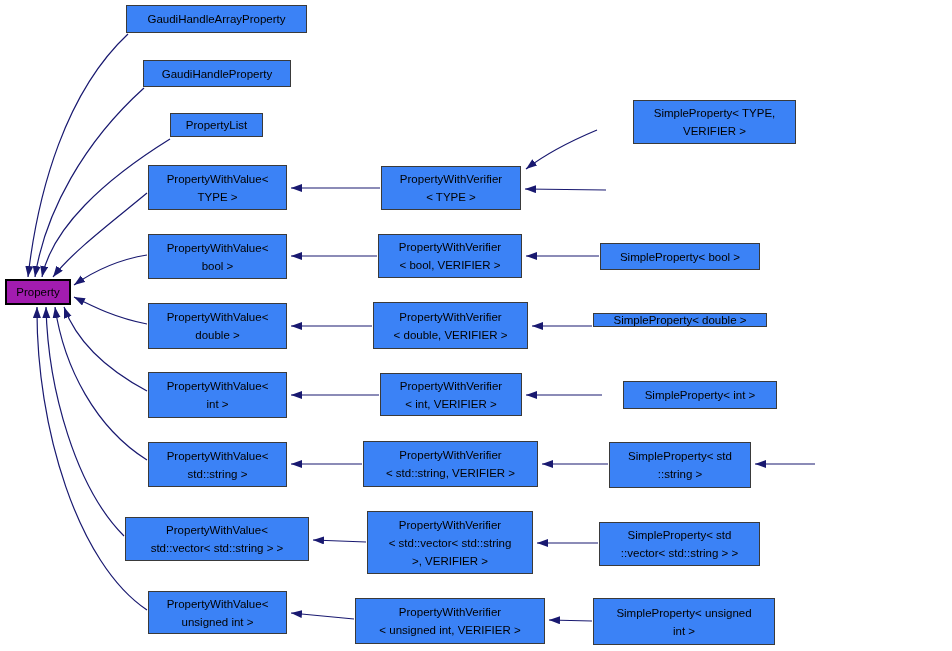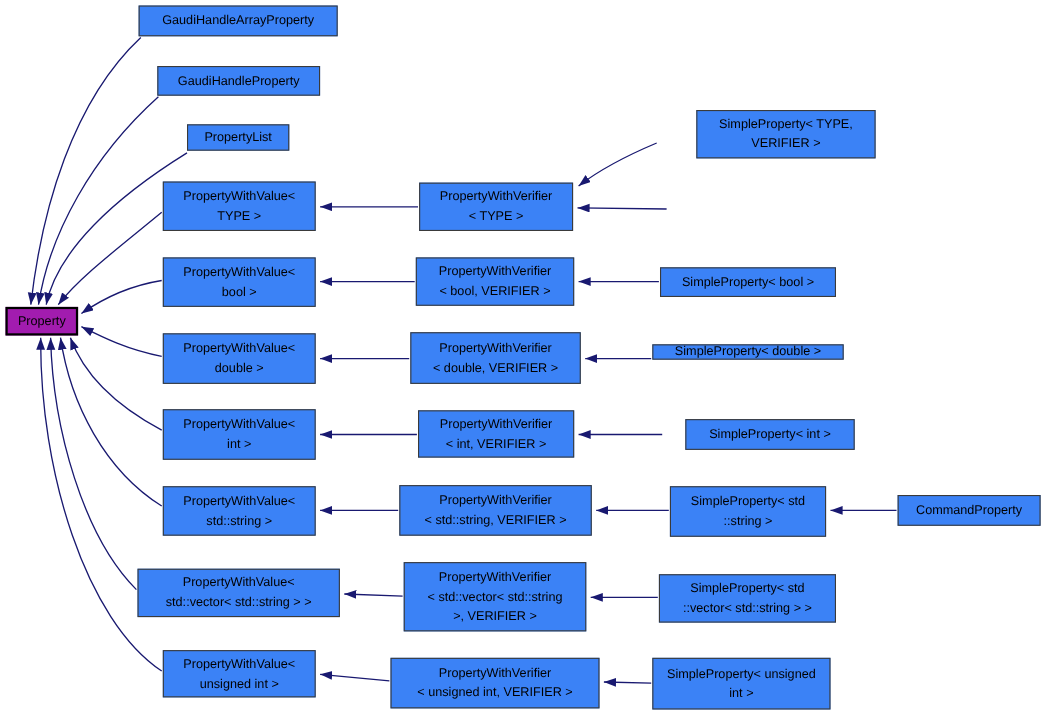--- a/index.html
+++ b/index.html
@@ -129,18 +129,17 @@
 
   <div class="node" style="left:598px; top:100px; width:163px; height:44px;margin-left:35px;">SimpleProperty&lt; TYPE,
 VERIFIER &gt;</div>
   <div class="node" style="left:600px; top:243px; width:160px; height:27px;">SimpleProperty&lt; bool &gt;</div>
   <div class="node" style="left:593px; top:313px; width:174px; height:14px;">SimpleProperty&lt; double &gt;</div>
   <div class="node" style="left:603px; top:381px; width:154px; height:28px;margin-left:20px;">SimpleProperty&lt; int &gt;</div>
   <div class="node" style="left:609px; top:442px; width:142px; height:46px;">SimpleProperty&lt; std
 ::string &gt;</div>
   <div class="node" style="left:599px; top:522px; width:161px; height:44px;">SimpleProperty&lt; std
 ::vector&lt; std::string &gt; &gt;</div>
-  <div class="node" style="left:593px; top:598px; width:162px; height:47px;">SimpleProperty&lt; unsigned
+  <div class="node" style="left:593px; top:598px; width:182px; height:47px;">SimpleProperty&lt; unsigned
 int &gt;</div>
 
-  <div class="node" style="left:816px; top:450px; width:130px; height:28px;">CommandProperty</div>
 
 </div>
 
 </body></html>

